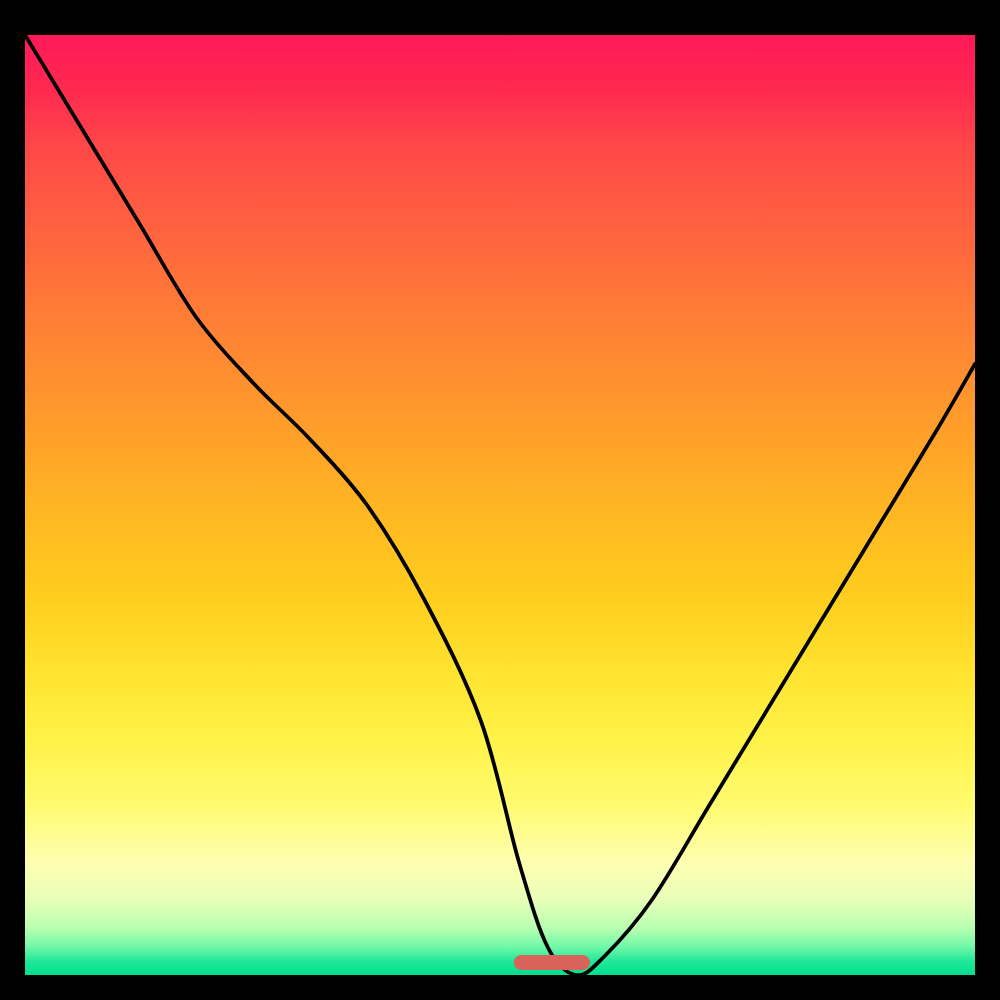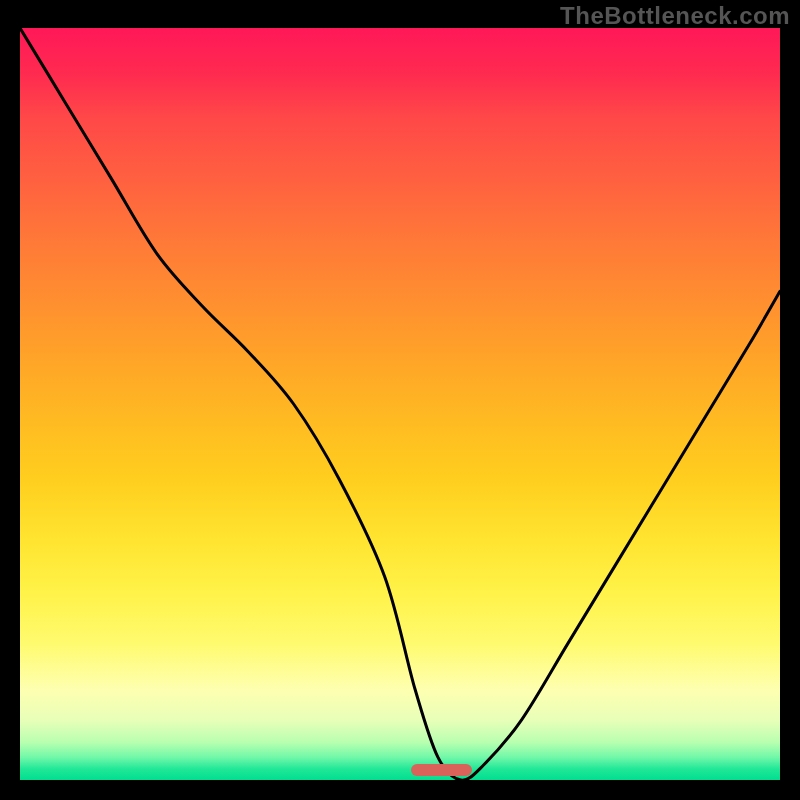--- a/index.html
+++ b/index.html
@@ -68,21 +68,20 @@
       position: absolute;
       background: #d9635b;
       border-radius: 999px;
       z-index: 3;
     }
   </style>
 </head>
 <body>
 
 <div class="outer">
-  <div class="watermark">TheBottleneck.com</div>
 
   <div class="plot-area">
     <div class="gradient"></div>
 
     <svg class="curve" viewBox="0 0 760 752" preserveAspectRatio="none">
       <path id="curve-path" fill="none" stroke="#000" stroke-width="3" stroke-linecap="round" d="M 0.0 0.0 C 7.6 12.5, 30.4 50.1, 45.6 75.2 C 60.8 100.3, 76.0 125.3, 91.2 150.4 C 106.4 175.5, 121.6 204.3, 136.8 225.6 C 152.0 246.9, 167.2 261.9, 182.4 278.2 C 197.6 294.5, 212.8 307.1, 228.0 323.4 C 243.2 339.7, 258.4 354.7, 273.6 376.0 C 288.8 397.3, 304.0 422.4, 319.2 451.2 C 334.4 480.0, 352.1 513.9, 364.8 549.0 C 377.5 584.1, 386.3 631.7, 395.2 661.8 C 404.1 691.8, 410.4 714.4, 418.0 729.4 C 425.6 744.5, 433.2 750.7, 440.8 752.0 C 448.4 753.3, 453.5 747.0, 463.6 737.0 C 473.7 726.9, 487.7 711.9, 501.6 691.8 C 515.5 671.8, 532.0 641.7, 547.2 616.6 C 562.4 591.6, 577.6 566.5, 592.8 541.4 C 608.0 516.4, 623.2 491.3, 638.4 466.2 C 653.6 441.2, 668.8 416.1, 684.0 391.0 C 699.2 366.0, 716.9 337.1, 729.6 315.8 C 742.3 294.5, 754.9 272.0, 760.0 263.2"></path>
     </svg>
 
     <div id="marker" class="marker" style="left: 51.5%; width: 8%; bottom: 4px; height: 12px;"></div>
   </div>

